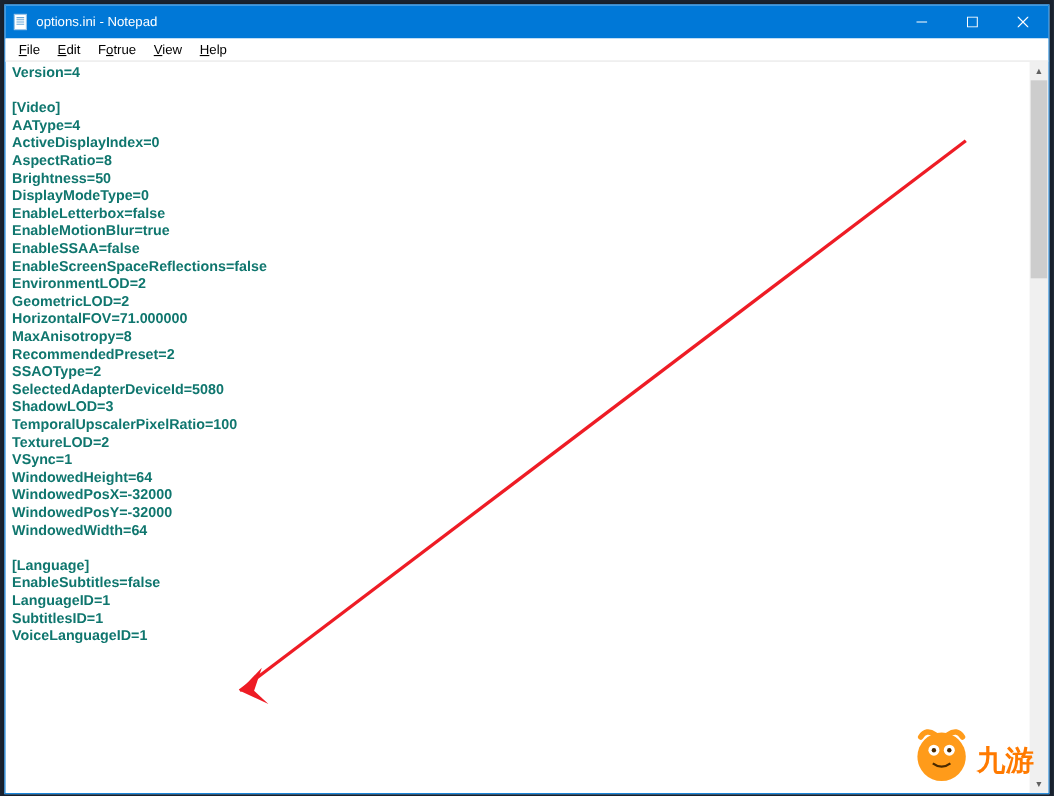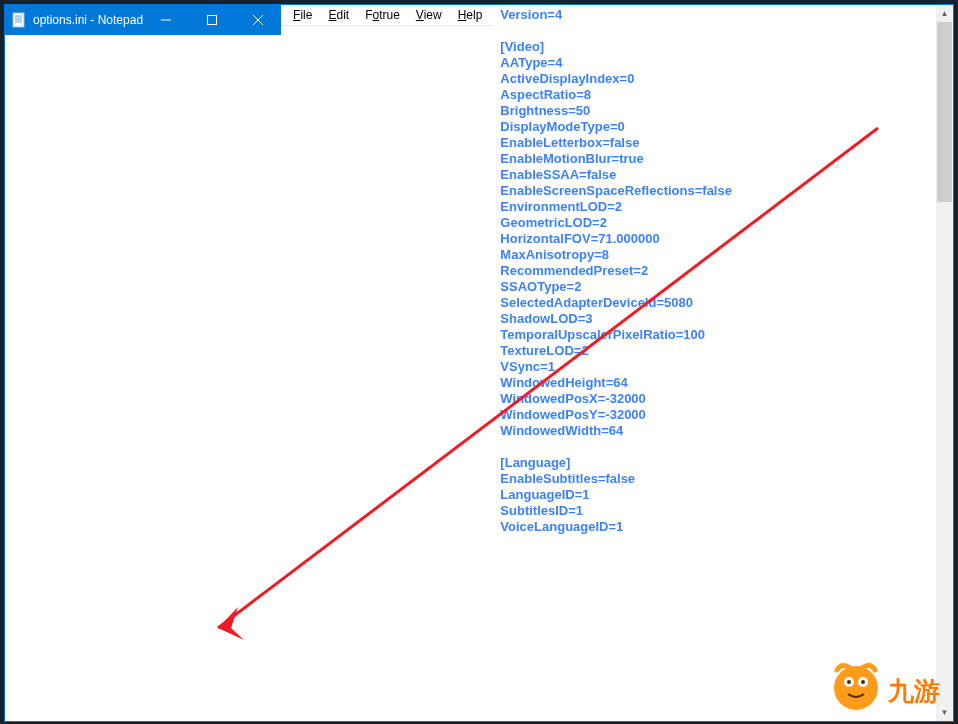--- a/index.html
+++ b/index.html
@@ -16,21 +16,21 @@
   .window {
     position: absolute;
     left: 4px;
     top: 4px;
     width: 948px;
     height: 716px;
     background: #fff;
     border: 1px solid #0078d7;
     box-shadow: 0 0 4px rgba(0,0,0,0.3);
     display: flex;
-    flex-direction: row;
+    flex-direction: column;
   }
   .titlebar {
     height: 30px;
     background: #0078d7;
     color: #fff;
     display: flex;
     align-items: center;
     padding-left: 6px;
     flex: 0 0 auto;
   }
@@ -80,21 +80,21 @@
     min-height: 0;
   }
   .textarea {
     flex: 1 1 auto;
     padding: 2px 4px 4px 6px;
     white-space: pre;
     font-family: Arial, sans-serif;
     font-weight: 700;
     font-size: 13px;
     line-height: 16px;
-    color: #3b82f6;
+    color: #0f766e;
     overflow: hidden;
     font-stretch: condensed;
   }
   .scrollbar {
     width: 17px;
     background: #f0f0f0;
     position: relative;
     flex: 0 0 auto;
   }
   .sb-btn {

